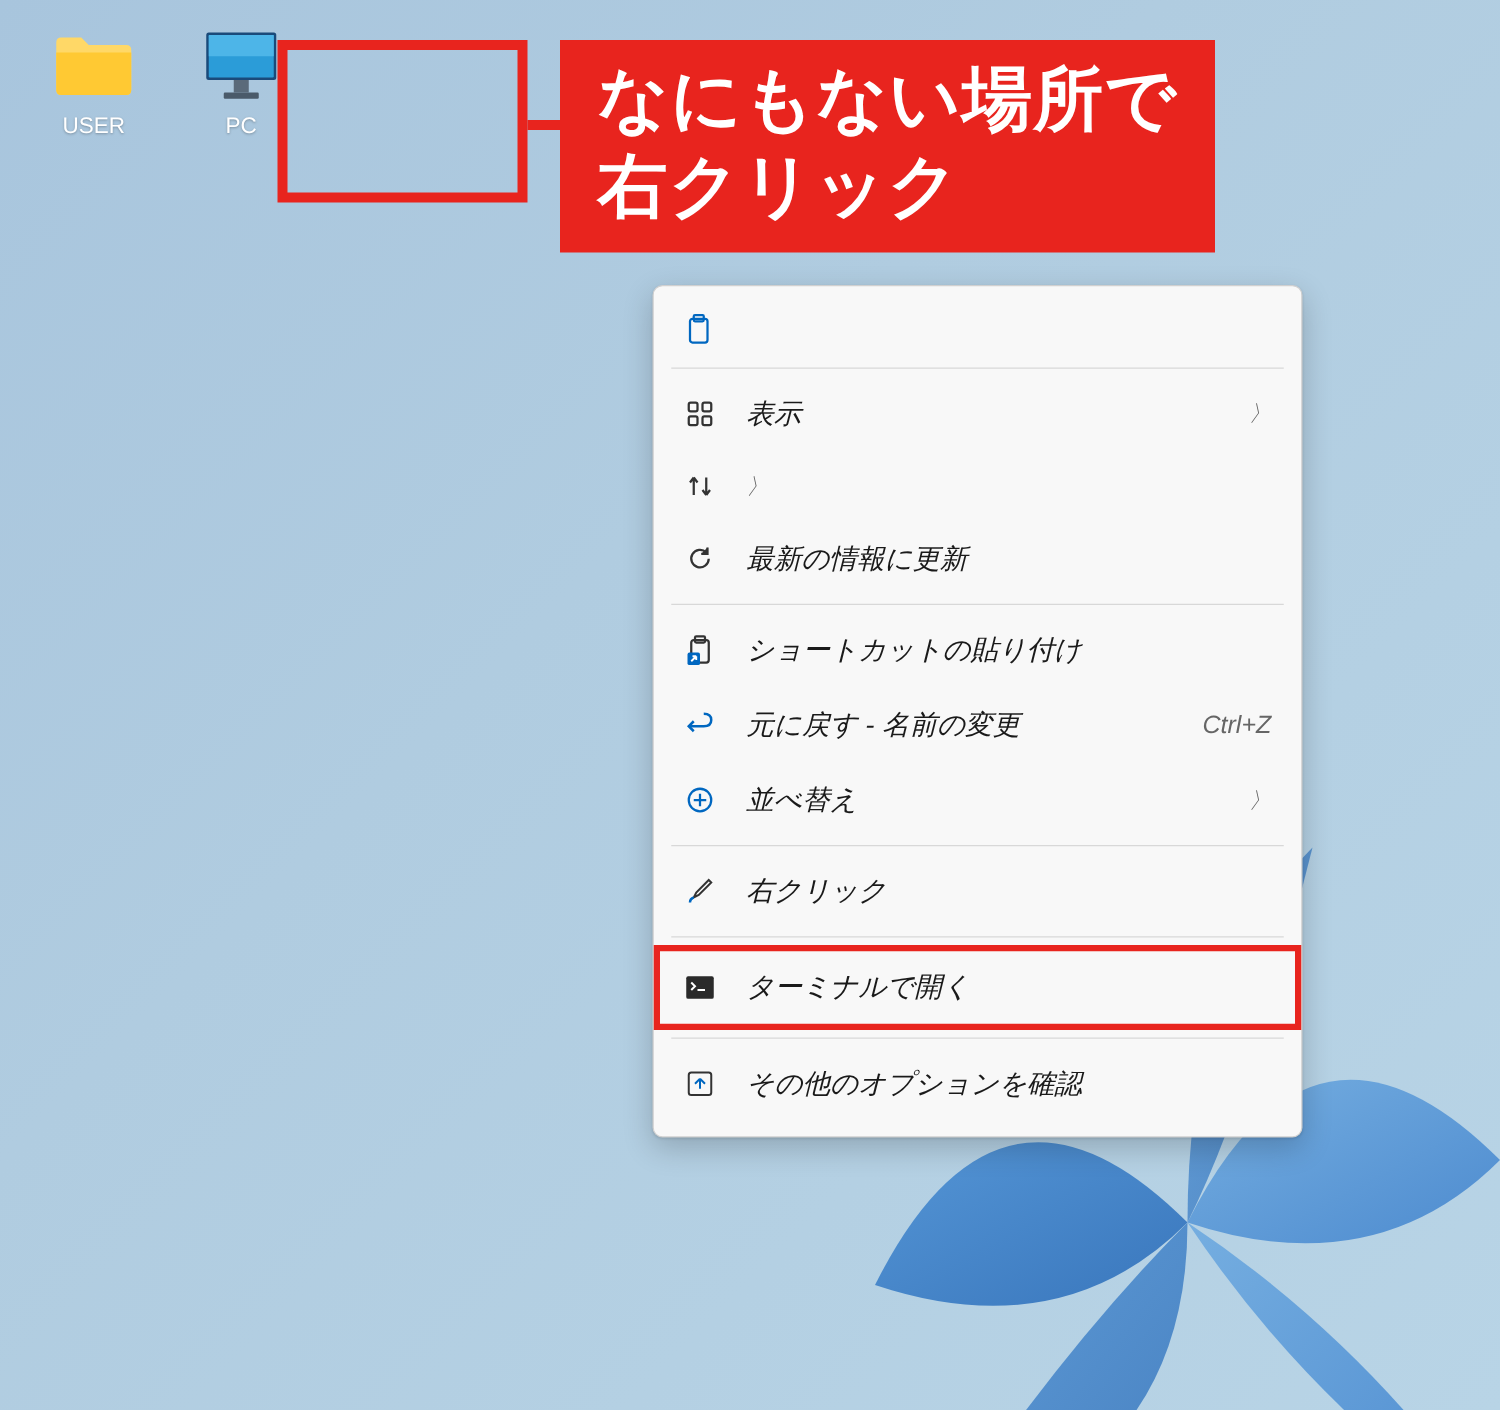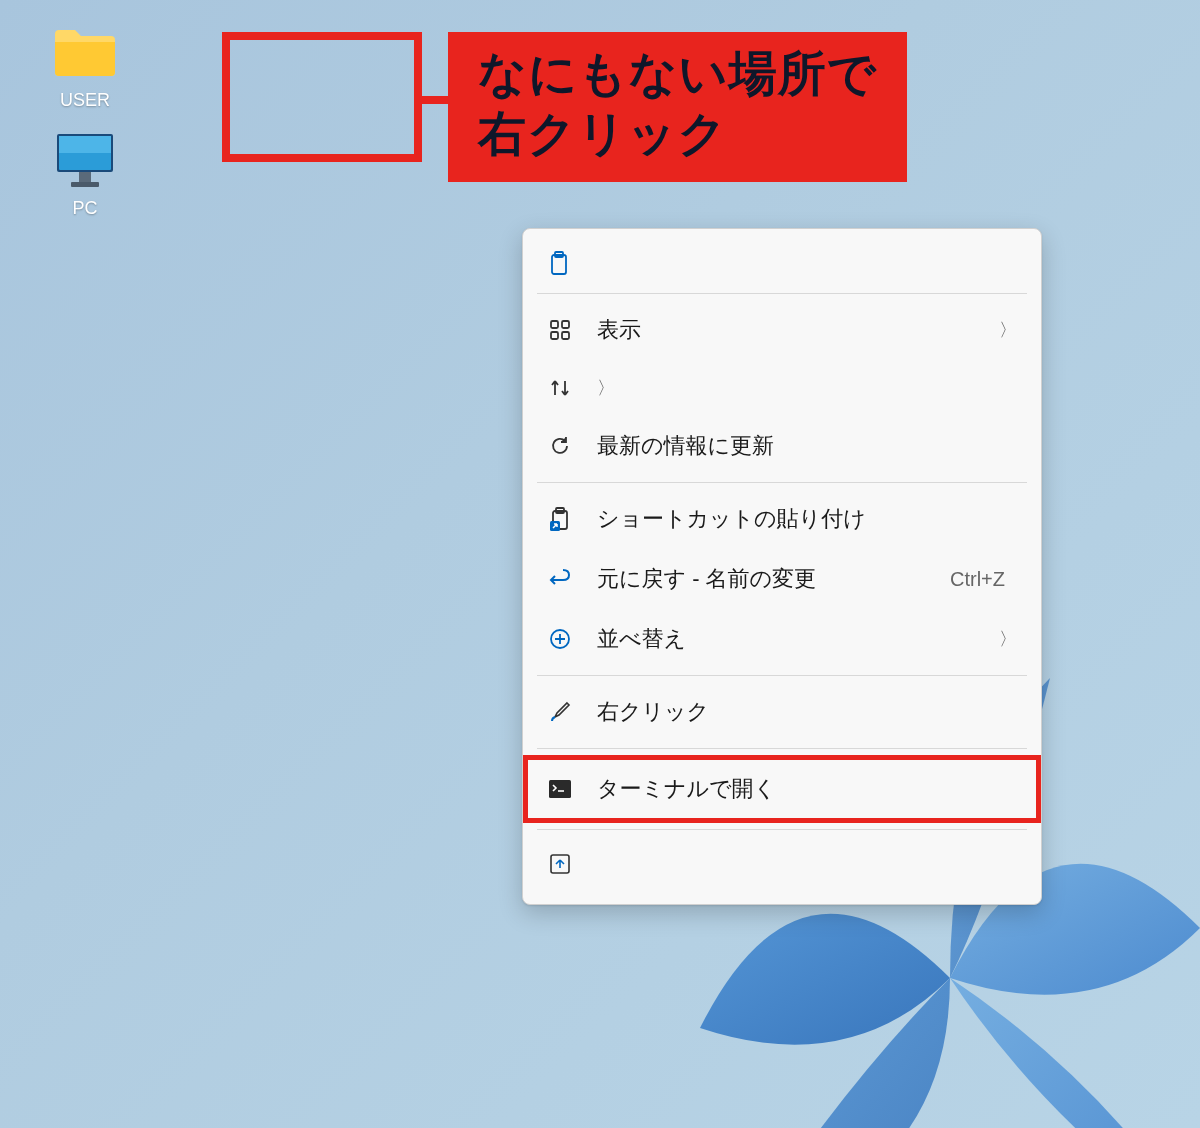--- a/index.html
+++ b/index.html
@@ -23,24 +23,24 @@
       bottom: -200px;
       right: -100px;
       width: 700px;
       height: 700px;
     }
     
     
     .desktop-icons {
       position: absolute;
       top: 20px;
-      left: 40px;
-      display: flex;
-      flex-direction: column;
-      gap: 17px;
+      left: 30px;
+      display: flex;
+      flex-direction: row;
+      gap: 28px;
     }
     
     .desktop-icon {
       display: flex;
       flex-direction: column;
       align-items: center;
       width: 90px;
       cursor: pointer;
     }
     
@@ -77,22 +77,22 @@
       width: 30px;
       height: 8px;
       background: #e8241e;
     }
     
     .annotation-text-box {
       position: absolute;
       top: 32px;
       left: 448px;
       background: #e8241e;
-      color: #0f172a;
-      font-size: 48px;
+      color: #ffffff;
+      font-size: 56px;
       font-weight: bold;
       padding: 12px 30px 18px 30px;
       line-height: 1.25;
       letter-spacing: 1px;
     }
     
     
     .context-menu {
       position: absolute;
       top: 228px;
@@ -110,20 +110,21 @@
       border-top: 1px solid #d8d8d8;
       margin: 6px 14px;
     }
     
     .context-menu-item {
       display: flex;
       align-items: center;
       padding: 15px 24px;
       cursor: pointer;
       position: relative;
+      font-style: italic;
     }
     
     .context-menu-item .item-icon {
       width: 26px;
       height: 26px;
       margin-right: 24px;
       display: flex;
       align-items: center;
       justify-content: center;
       flex-shrink: 0;
@@ -132,21 +133,21 @@
     
     .context-menu-item .item-label {
       font-size: 22px;
       color: #1a1a1a;
       flex: 1;
     }
     
     .context-menu-item .item-shortcut {
       font-size: 20px;
       color: #666;
-      margin-right: 12px;
+      margin-right: 0;
     }
     
     .context-menu-item .chevron {
       color: #666;
       font-size: 18px;
     }
     
     .context-menu-item.highlighted {
       border: 5px solid #e8241e;
       padding: 14px 19px;
@@ -321,15 +322,16 @@
 
   <hr>
 
   <div class="context-menu-item">
     <span class="item-icon">
       <svg width="22" height="22" viewBox="0 0 22 22" fill="none" stroke="#333" stroke-width="1.6">
         <rect x="2" y="2" width="18" height="18" rx="2"></rect>
         <path d="M 11 15 L 11 7 M 11 7 L 7 11 M 11 7 L 15 11" stroke="#0067c0"></path>
       </svg>
     </span>
+    <span class="item-label">その他のオプションを確認</span>
   </div>
 
 </div>
 
 </body></html>

